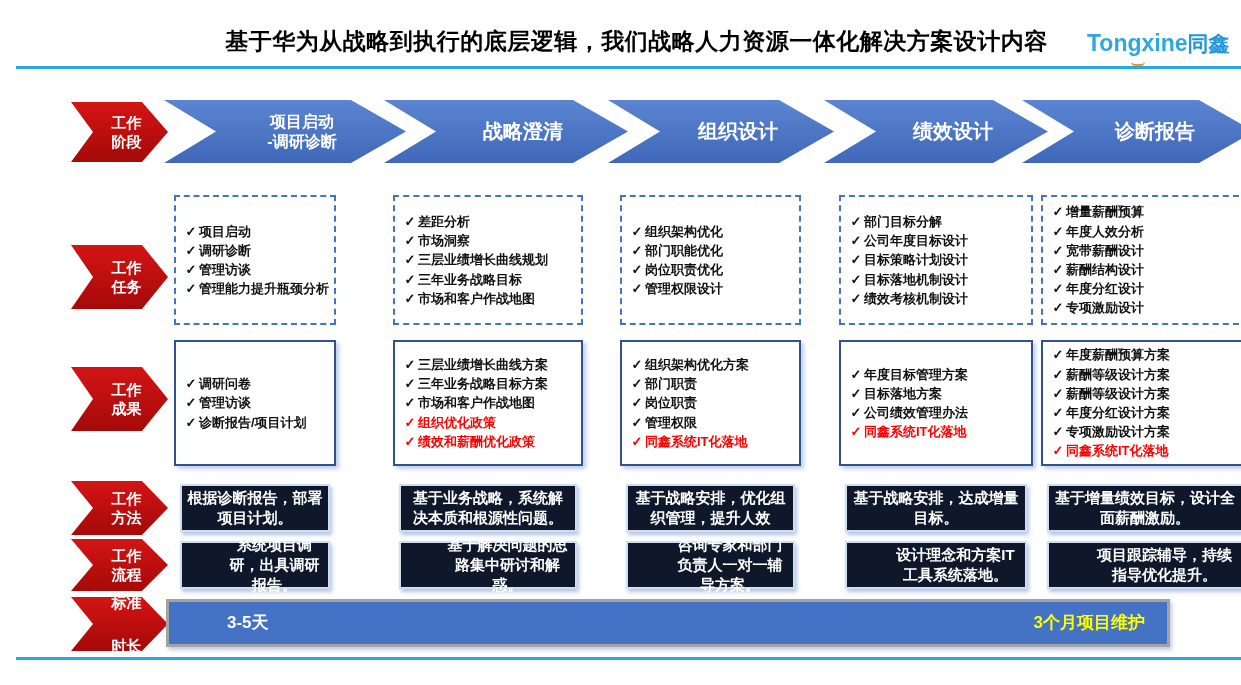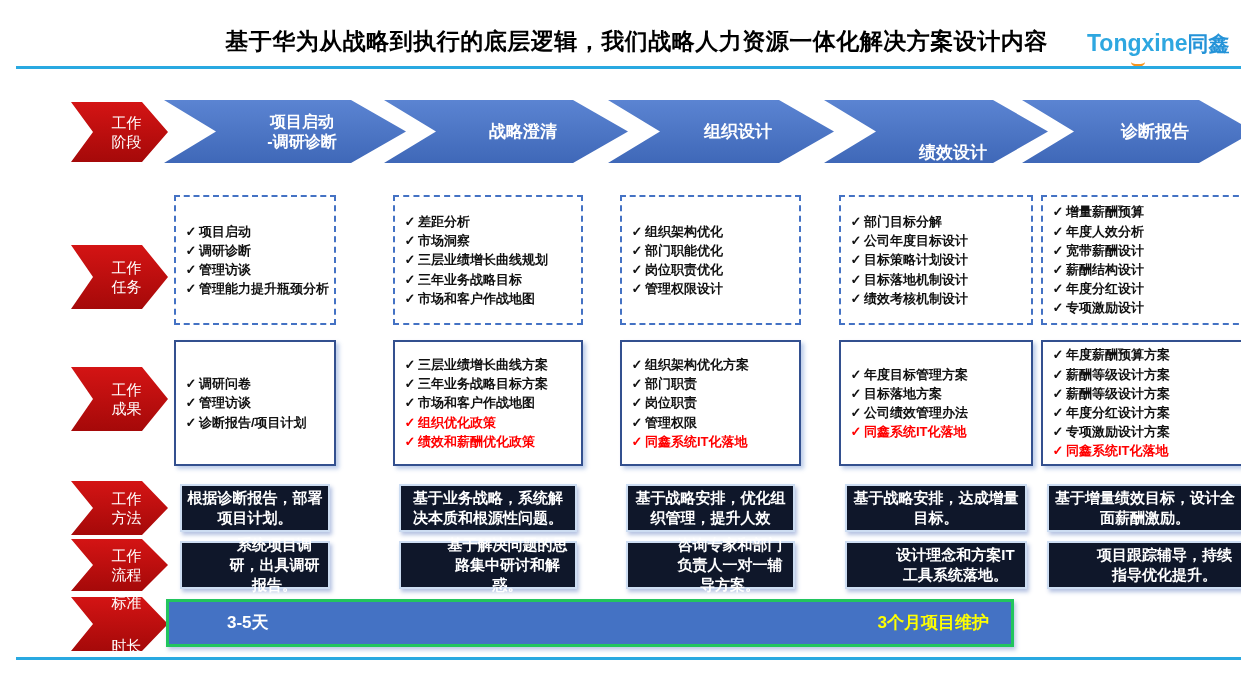--- a/index.html
+++ b/index.html
@@ -11,31 +11,31 @@
   .logo-en{font-size:23px;font-weight:800;color:#2ea7e0;letter-spacing:0;}
   .logo-cn{font-size:21px;font-weight:800;color:#2493d8;}
   .logo-smile{position:absolute;left:44px;top:27px;width:14px;height:7px;border-bottom:3px solid #f7941d;border-radius:0 0 50% 50%;}
   .hline{position:absolute;left:0;width:1241px;height:3px;background:#29a9e1;}
   .hline.top{top:66px;}
   .hline.bottom{top:657px;}
 
   
   .red-chev{position:absolute;left:55px;width:97px;background:linear-gradient(180deg,#d41414,#a50909);
     clip-path:polygon(0 0,calc(100% - 26px) 0,100% 50%,calc(100% - 26px) 100%,0 100%,22px 50%);
-    color:#fff;font-weight:400;text-align:center;display:flex;flex-direction:column;align-items:center;justify-content:center;
+    color:#fff;font-weight:700;text-align:center;display:flex;flex-direction:column;align-items:center;justify-content:center;
     font-size:15px;line-height:1.3;padding-left:14px;box-sizing:border-box;}
   .red-chev span{display:block;}
 
   
   .blue-chev{position:absolute;top:100px;height:63px;
     clip-path:polygon(0 0,calc(100% - 55px) 0,100% 50%,calc(100% - 55px) 100%,0 100%,52px 50%);
     background:linear-gradient(180deg,#5b84d2,#3f68b8);
     filter:drop-shadow(0 0 2px #fff) drop-shadow(3px 4px 3px rgba(110,140,205,.55));
     display:flex;flex-direction:column;align-items:center;justify-content:center;
-    color:#fff;font-weight:800;font-size:17px;text-align:center;line-height:1.25;
+    color:#fff;font-weight:800;font-size:20px;text-align:center;line-height:1.25;
     padding-left:34px;box-sizing:border-box;}
   .blue-chev span{display:block;}
 
   
   .col{position:absolute;top:195px;height:394px;}
   .box{position:absolute;left:0;right:0;box-sizing:border-box;display:flex;flex-direction:column;justify-content:center;padding:5px 4px 5px 7px;}
   .task-box{top:0;height:130px;border:2px dashed #4472c4;background:#fff;}
   .output-box{top:145px;height:126px;border:2px solid #33508f;background:#fff;box-shadow:3px 3px 4px rgba(68,114,196,.35);}
   .item{display:flex;align-items:flex-start;font-size:13px;font-weight:700;color:#111;line-height:1.48;}
   .item .chk{flex:0 0 16px;text-align:center;}
@@ -43,22 +43,22 @@
   .item .txt{flex:1;}
   .item.red{color:#f00;}
 
   .mbox{position:absolute;left:6px;right:6px;height:48px;background:#0f172a;color:#fff;font-weight:800;font-size:15px;
     display:flex;align-items:center;justify-content:center;text-align:center;line-height:1.32;
     border:2px solid #cdddf2;box-shadow:2px 3px 4px rgba(90,120,190,.45);box-sizing:border-box;padding:2px 5px;}
   .method-box{top:289px;}
   .process-box{top:346px;padding-left:44px;}
 
   
-  .duration-bar{position:absolute;left:150px;top:599px;width:848px;height:48px;background:#4472c4;
-    border:3px solid #22c55e;box-sizing:border-box;box-shadow:2px 3px 4px rgba(90,120,190,.4);}
+  .duration-bar{position:absolute;left:150px;top:599px;width:1004px;height:48px;background:#4472c4;
+    border:3px solid #a3a3a3;box-sizing:border-box;box-shadow:2px 3px 4px rgba(90,120,190,.4);}
   .duration-bar span{position:absolute;top:0;height:42px;line-height:42px;color:#fff;font-weight:800;font-size:17px;}
   .seg1{left:58px;}
   .seg2{left:280px;}
   .seg3{right:22px;color:#ffff00 !important;}
 </style>
 </head>
 <body>
 
 <div class="slide">
 
@@ -97,21 +97,21 @@
   <div class="blue-chev" style="left:148px;width:242px;font-size:16px;">
     <span>项目启动</span>
     <span>-调研诊断</span>
   </div>
   <div class="blue-chev" style="left:368px;width:244px;">
     <span>战略澄清</span>
   </div>
   <div class="blue-chev" style="left:592px;width:226px;">
     <span>组织设计</span>
   </div>
-  <div class="blue-chev" style="left:808px;width:224px;justify-content:flex-end;">
+  <div class="blue-chev" style="left:808px;width:224px;">
     <span>绩效设计</span>
   </div>
   <div class="blue-chev" style="left:1006px;width:232px;">
     <span>诊断报告</span>
   </div>
 
   <div class="col" style="left:158px;width:162px;">
     <div class="box task-box">
       <div class="item">
           <span class="chk"></span>

